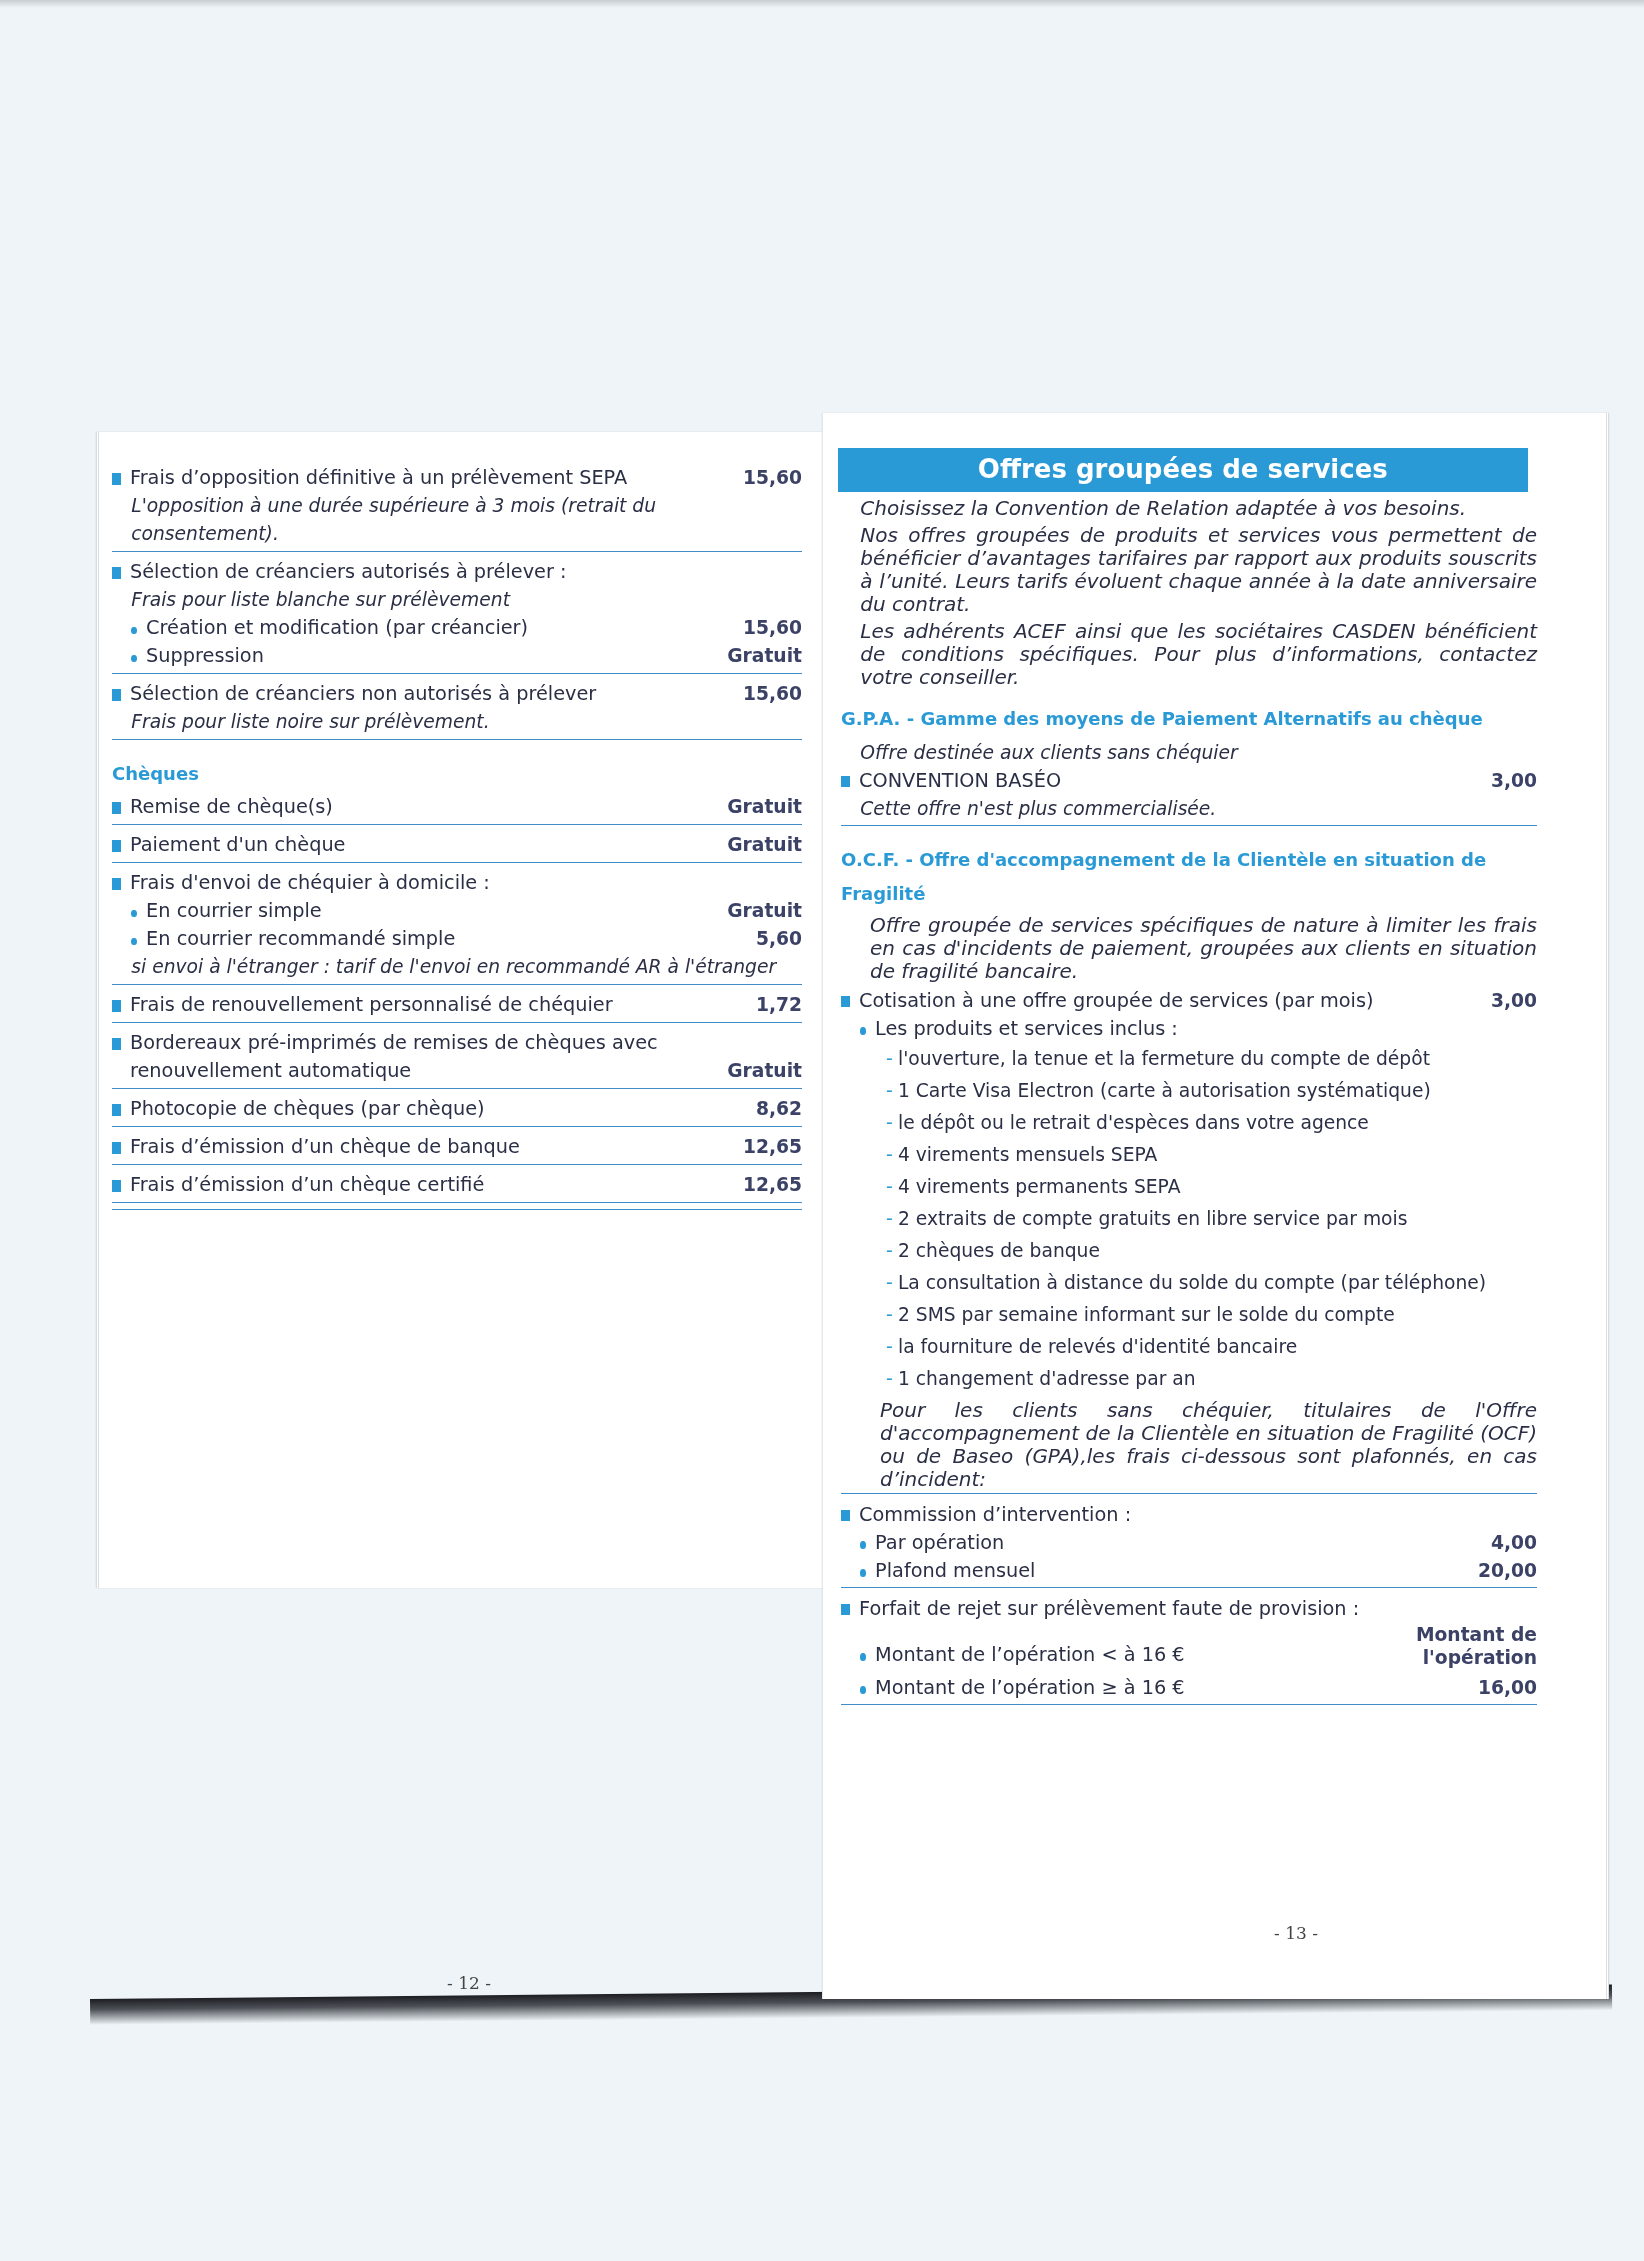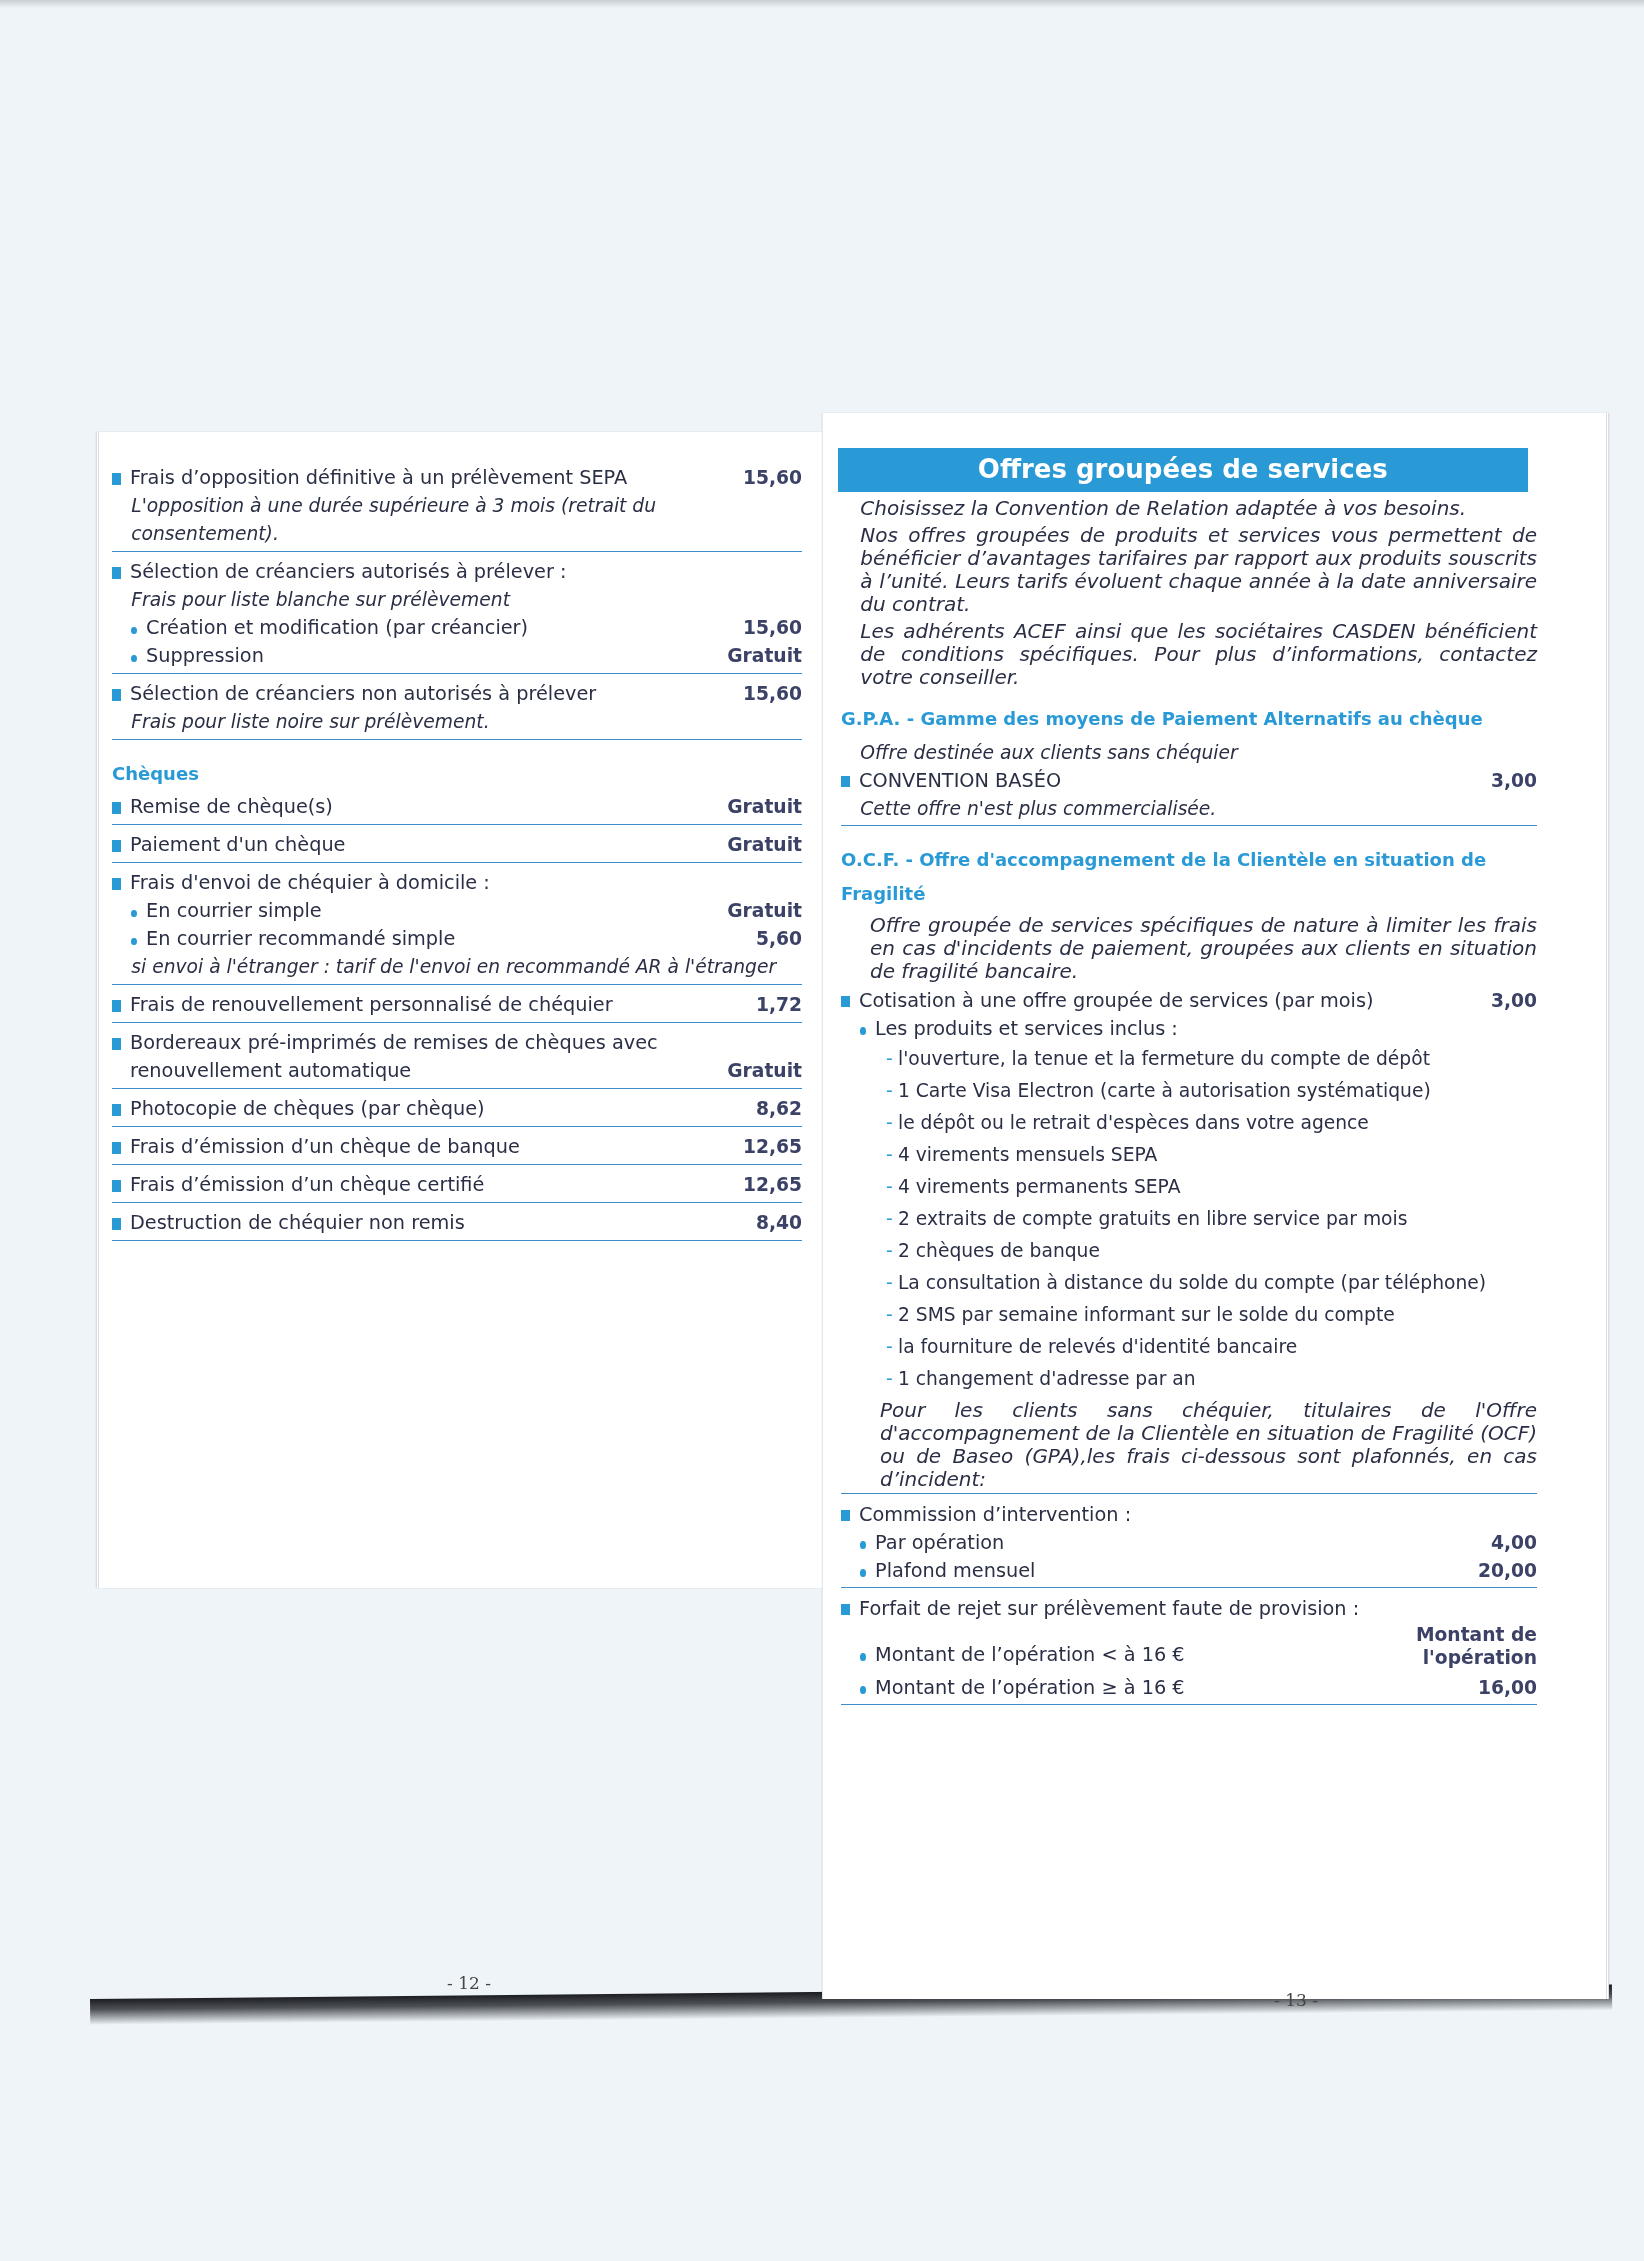--- a/index.html
+++ b/index.html
@@ -45,21 +45,21 @@
       background: #2a9ad6; color: #ffffff; font-weight: bold; font-size: 26px;
       text-align: center; height: 44px; line-height: 43px; width: 690px; margin-left: -3.2px;
     }
     .intro { font-style: italic; font-size: 20px; line-height: 23px; text-align: justify; padding-left: 19.3px; }
     .intro p { margin: 0 0 3.9px 0; }
     .dash-item { font-size: 18.7px; line-height: 32px; padding-left: 45px; }
     .dash-item .dash { color: #2a9ad6; margin-right: 5.2px; }
     .two-line-price { text-align: right; font-weight: bold; color: #3b4266; font-size: 18.7px; line-height: 23px; }
     .page-num { position: absolute; font-family: "DejaVu Serif", serif; font-size: 17px; color: #444; }
     .page-left .page-num { left: 348px; top: 1541px; }
-    .page-right .page-num { left: 451px; top: 1577px; }
+    .page-right .page-num { left: 451px; top: 1510px; }
   </style>
 </head>
 <body>
 
 <div class="scan-top-edge"></div>
 <div class="booklet-shadow"></div>
 
 <div class="booklet">
 
   <div class="page page-left">
@@ -186,27 +186,20 @@
       </div>
       <div class="rule"></div>
       <div class="row">
         <span class="label">
             <span class="sq"></span>
             <span>Frais d’émission d’un chèque certifié</span>
           </span>
         <span class="price">12,65</span>
       </div>
       <div class="rule"></div>
-      <div class="row">
-        <span class="label">
-            <span class="sq"></span>
-            <span>Destruction de chéquier non remis</span>
-          </span>
-        <span class="price">8,40</span>
-      </div>
       <div class="rule"></div>
     </div>
     <div class="page-num">- 12 -</div>
   </div>
 
   <div class="page page-right">
     <div class="content" style="left:18px; top:35px; width:696px;">
       <div class="banner">Offres groupées de services</div>
       <div class="intro" style="margin-top:5.2px;">
         <p>Choisissez la Convention de Relation adaptée à vos besoins.</p>

